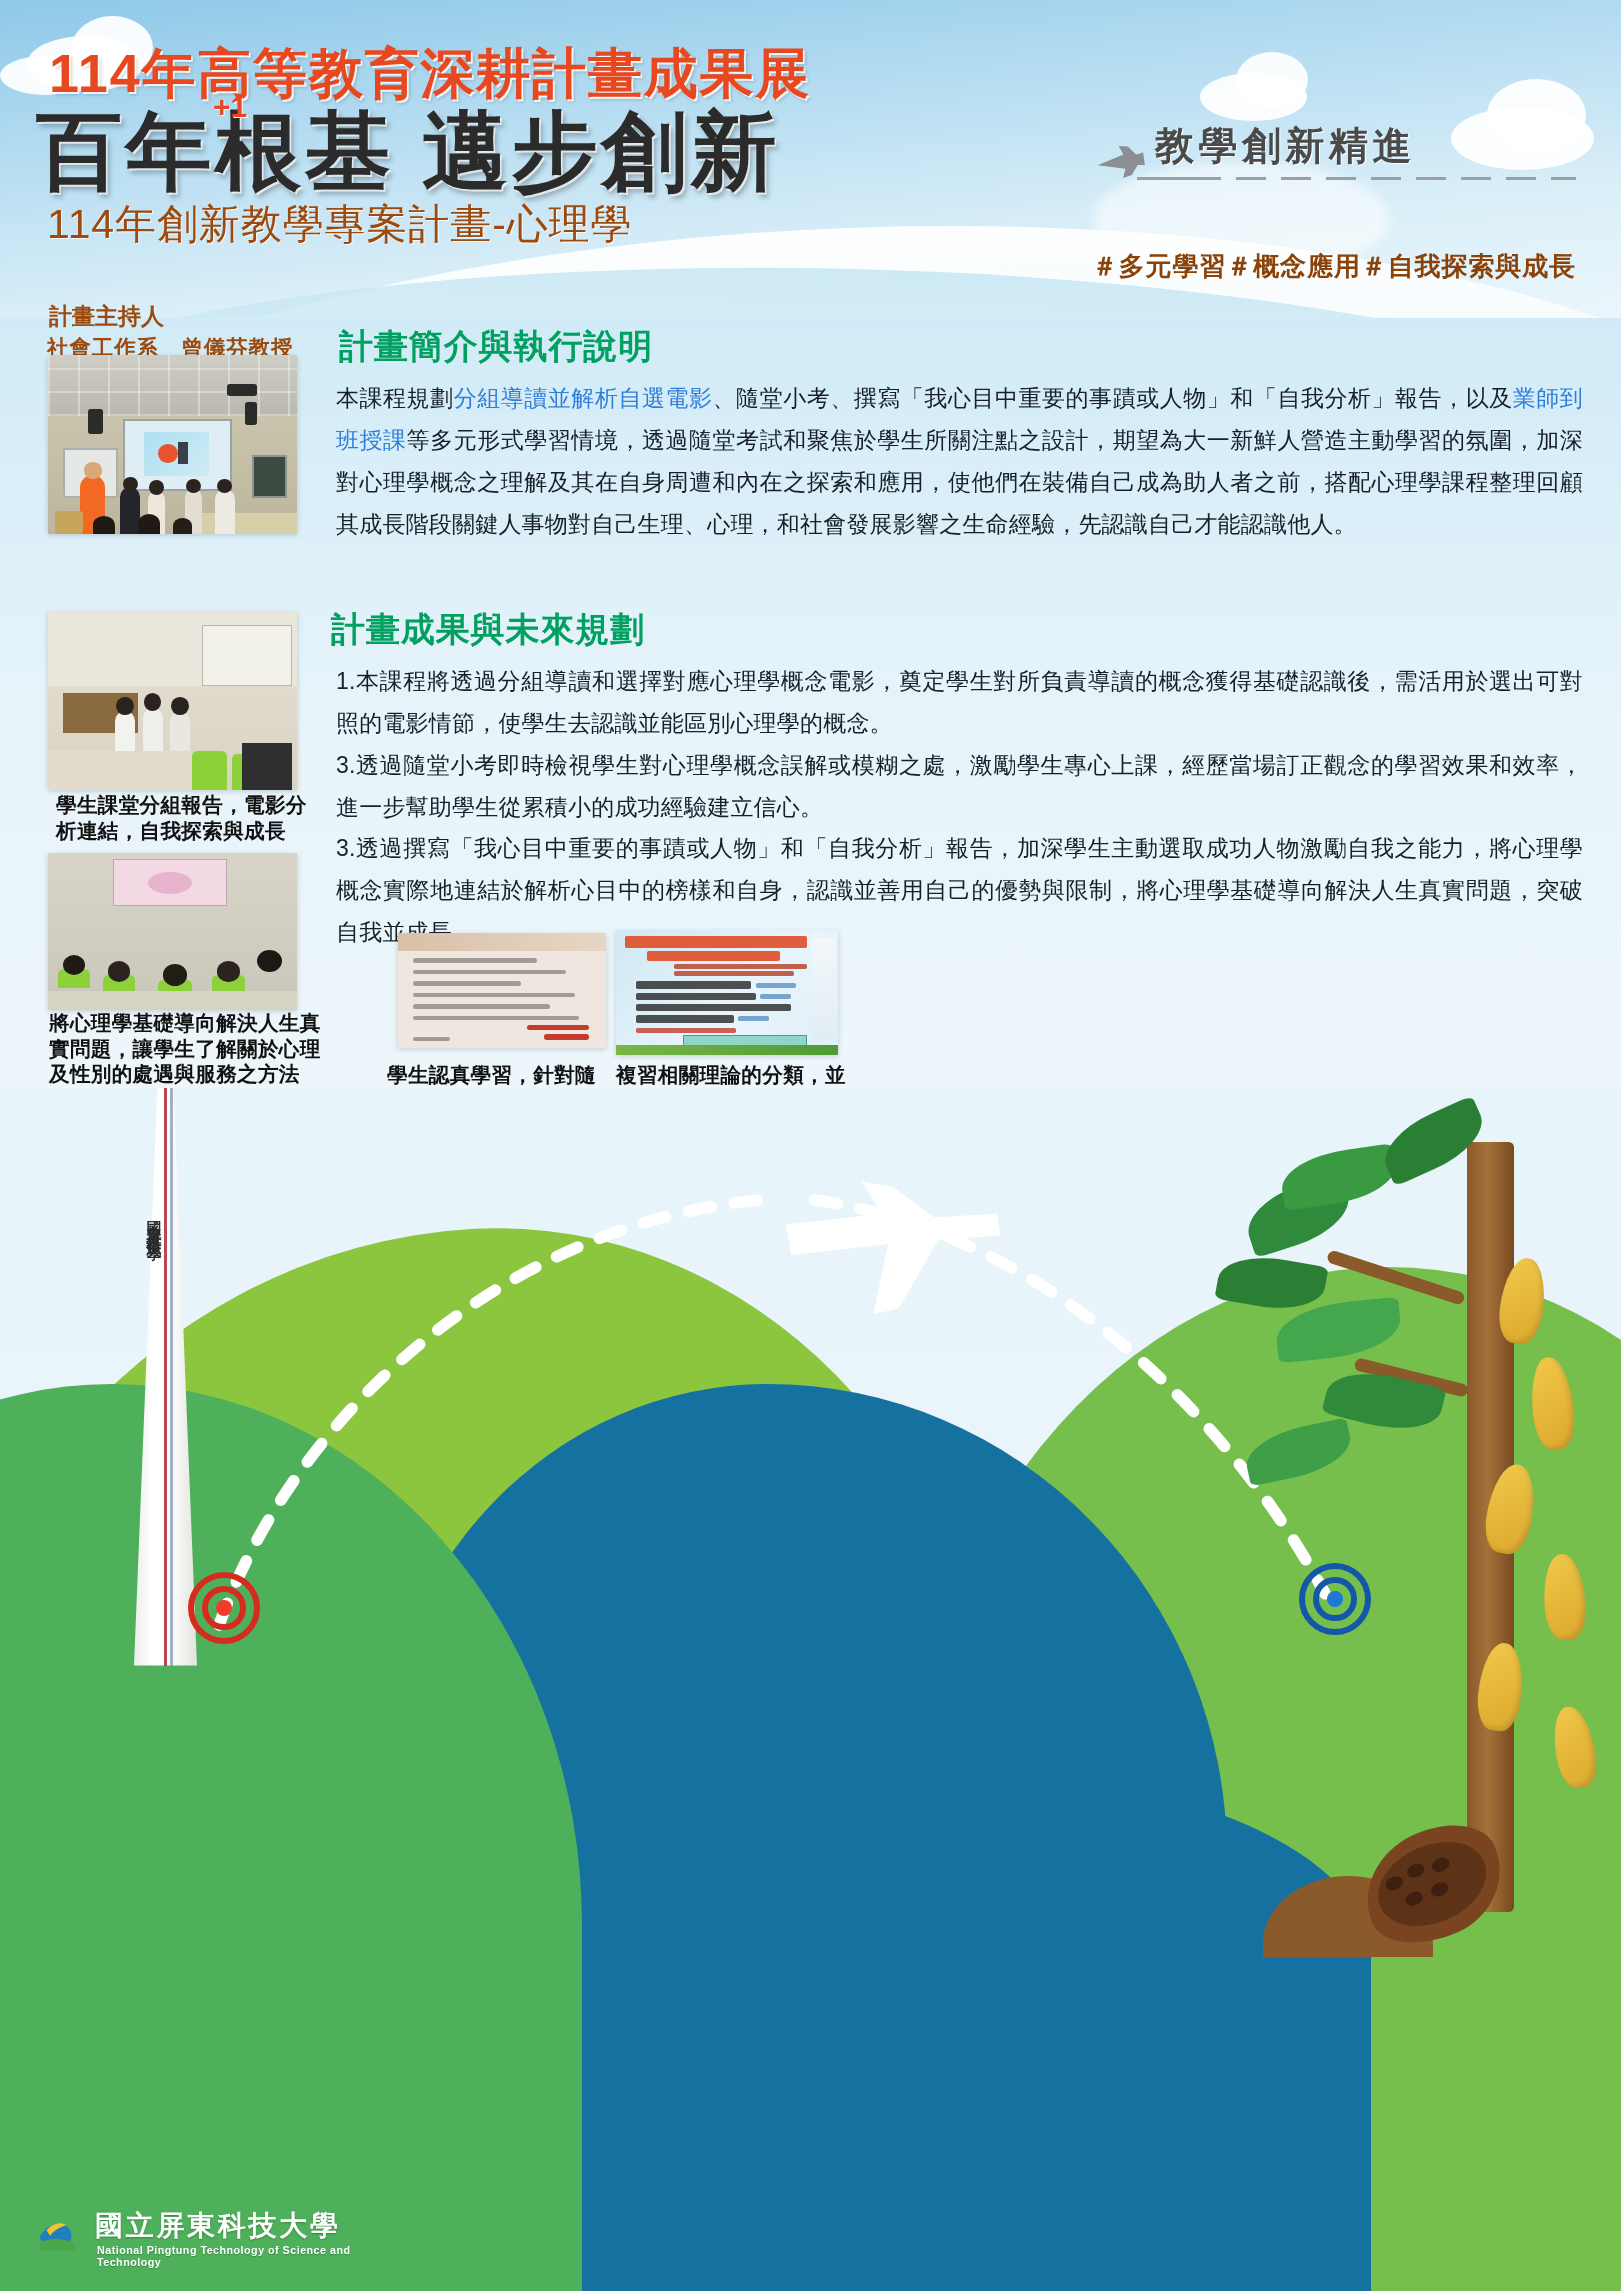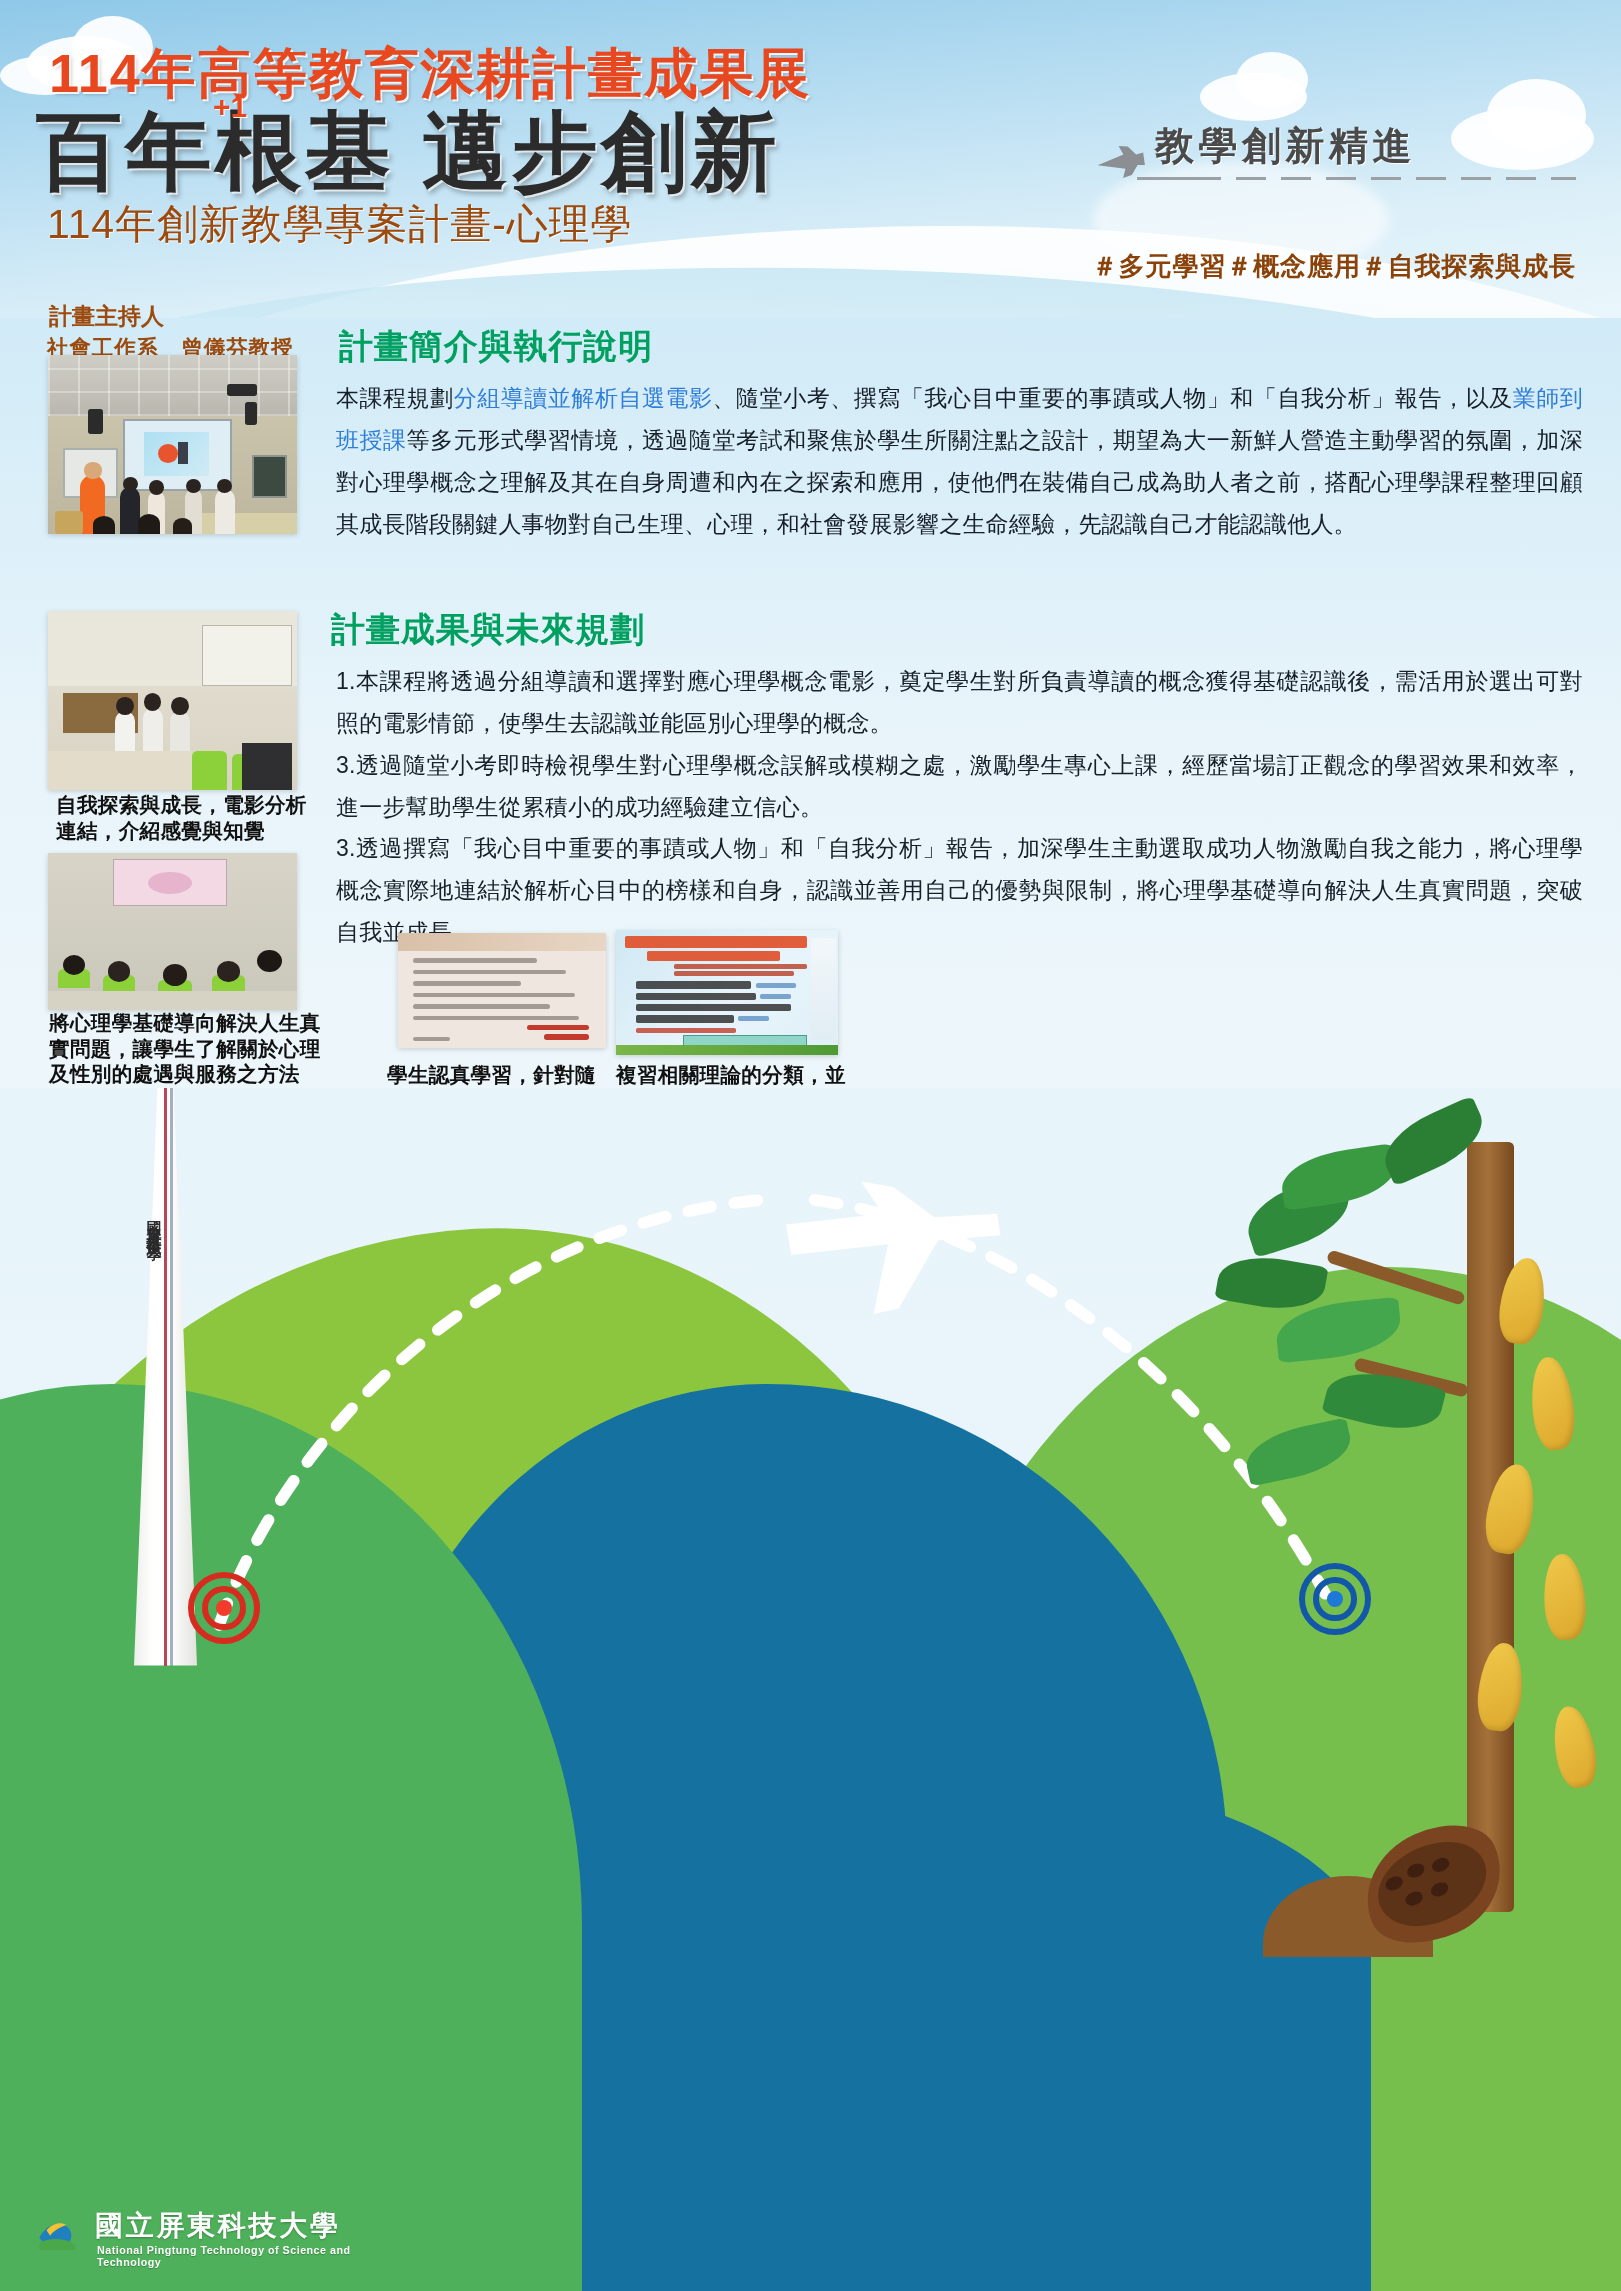--- a/index.html
+++ b/index.html
@@ -419,21 +419,21 @@
       <div class="person" style="left:38%;width:8%;height:46%;background:#efeeea;"></div>
       <div class="head" style="left:38.5%;bottom:44%;width:7%;height:10%;background:#2a2320;"></div>
       <div class="person" style="left:49%;width:8%;height:44%;background:#e9e7e2;"></div>
       <div class="head" style="left:49.5%;bottom:42%;width:7%;height:10%;background:#2a2320;"></div>
       <div class="rm-chair" style="left:58%;width:14%;height:22%;"></div>
       <div class="rm-chair" style="left:74%;width:13%;height:20%;"></div>
       <div style="position:absolute;left:0;bottom:0;width:58%;height:22%;background:#e3dccb;"></div>
       <div style="position:absolute;right:2%;bottom:0;width:20%;height:26%;background:#2f2f31;"></div>
     </div>
   </div>
-  <div class="cap cap2">自我探索與成長，電影分析連結，介紹感覺與知覺</div>
+  <div class="cap cap2">學生課堂分組報告，電影分析連結，自我探索與成長</div>
 
   <div class="photo p3">
     <div class="ph-inner">
       <div style="position:absolute;inset:0;background:linear-gradient(180deg,#d8d5c8,#c9c7ba);"></div>
       <div style="position:absolute;left:26%;top:4%;width:46%;height:30%;background:#f3d9e4;border:1.8px solid #b8a9af;"></div>
       <div style="position:absolute;left:40%;top:12%;width:18%;height:14%;background:#e6b4cd;border-radius:50%;"></div>
       <div class="rm-chair" style="left:4%;bottom:14%;width:13%;height:12%;"></div>
       <div class="rm-chair" style="left:22%;bottom:10%;width:13%;height:12%;"></div>
       <div class="rm-chair" style="left:44%;bottom:6%;width:14%;height:13%;"></div>
       <div class="rm-chair" style="left:66%;bottom:10%;width:13%;height:12%;"></div>

